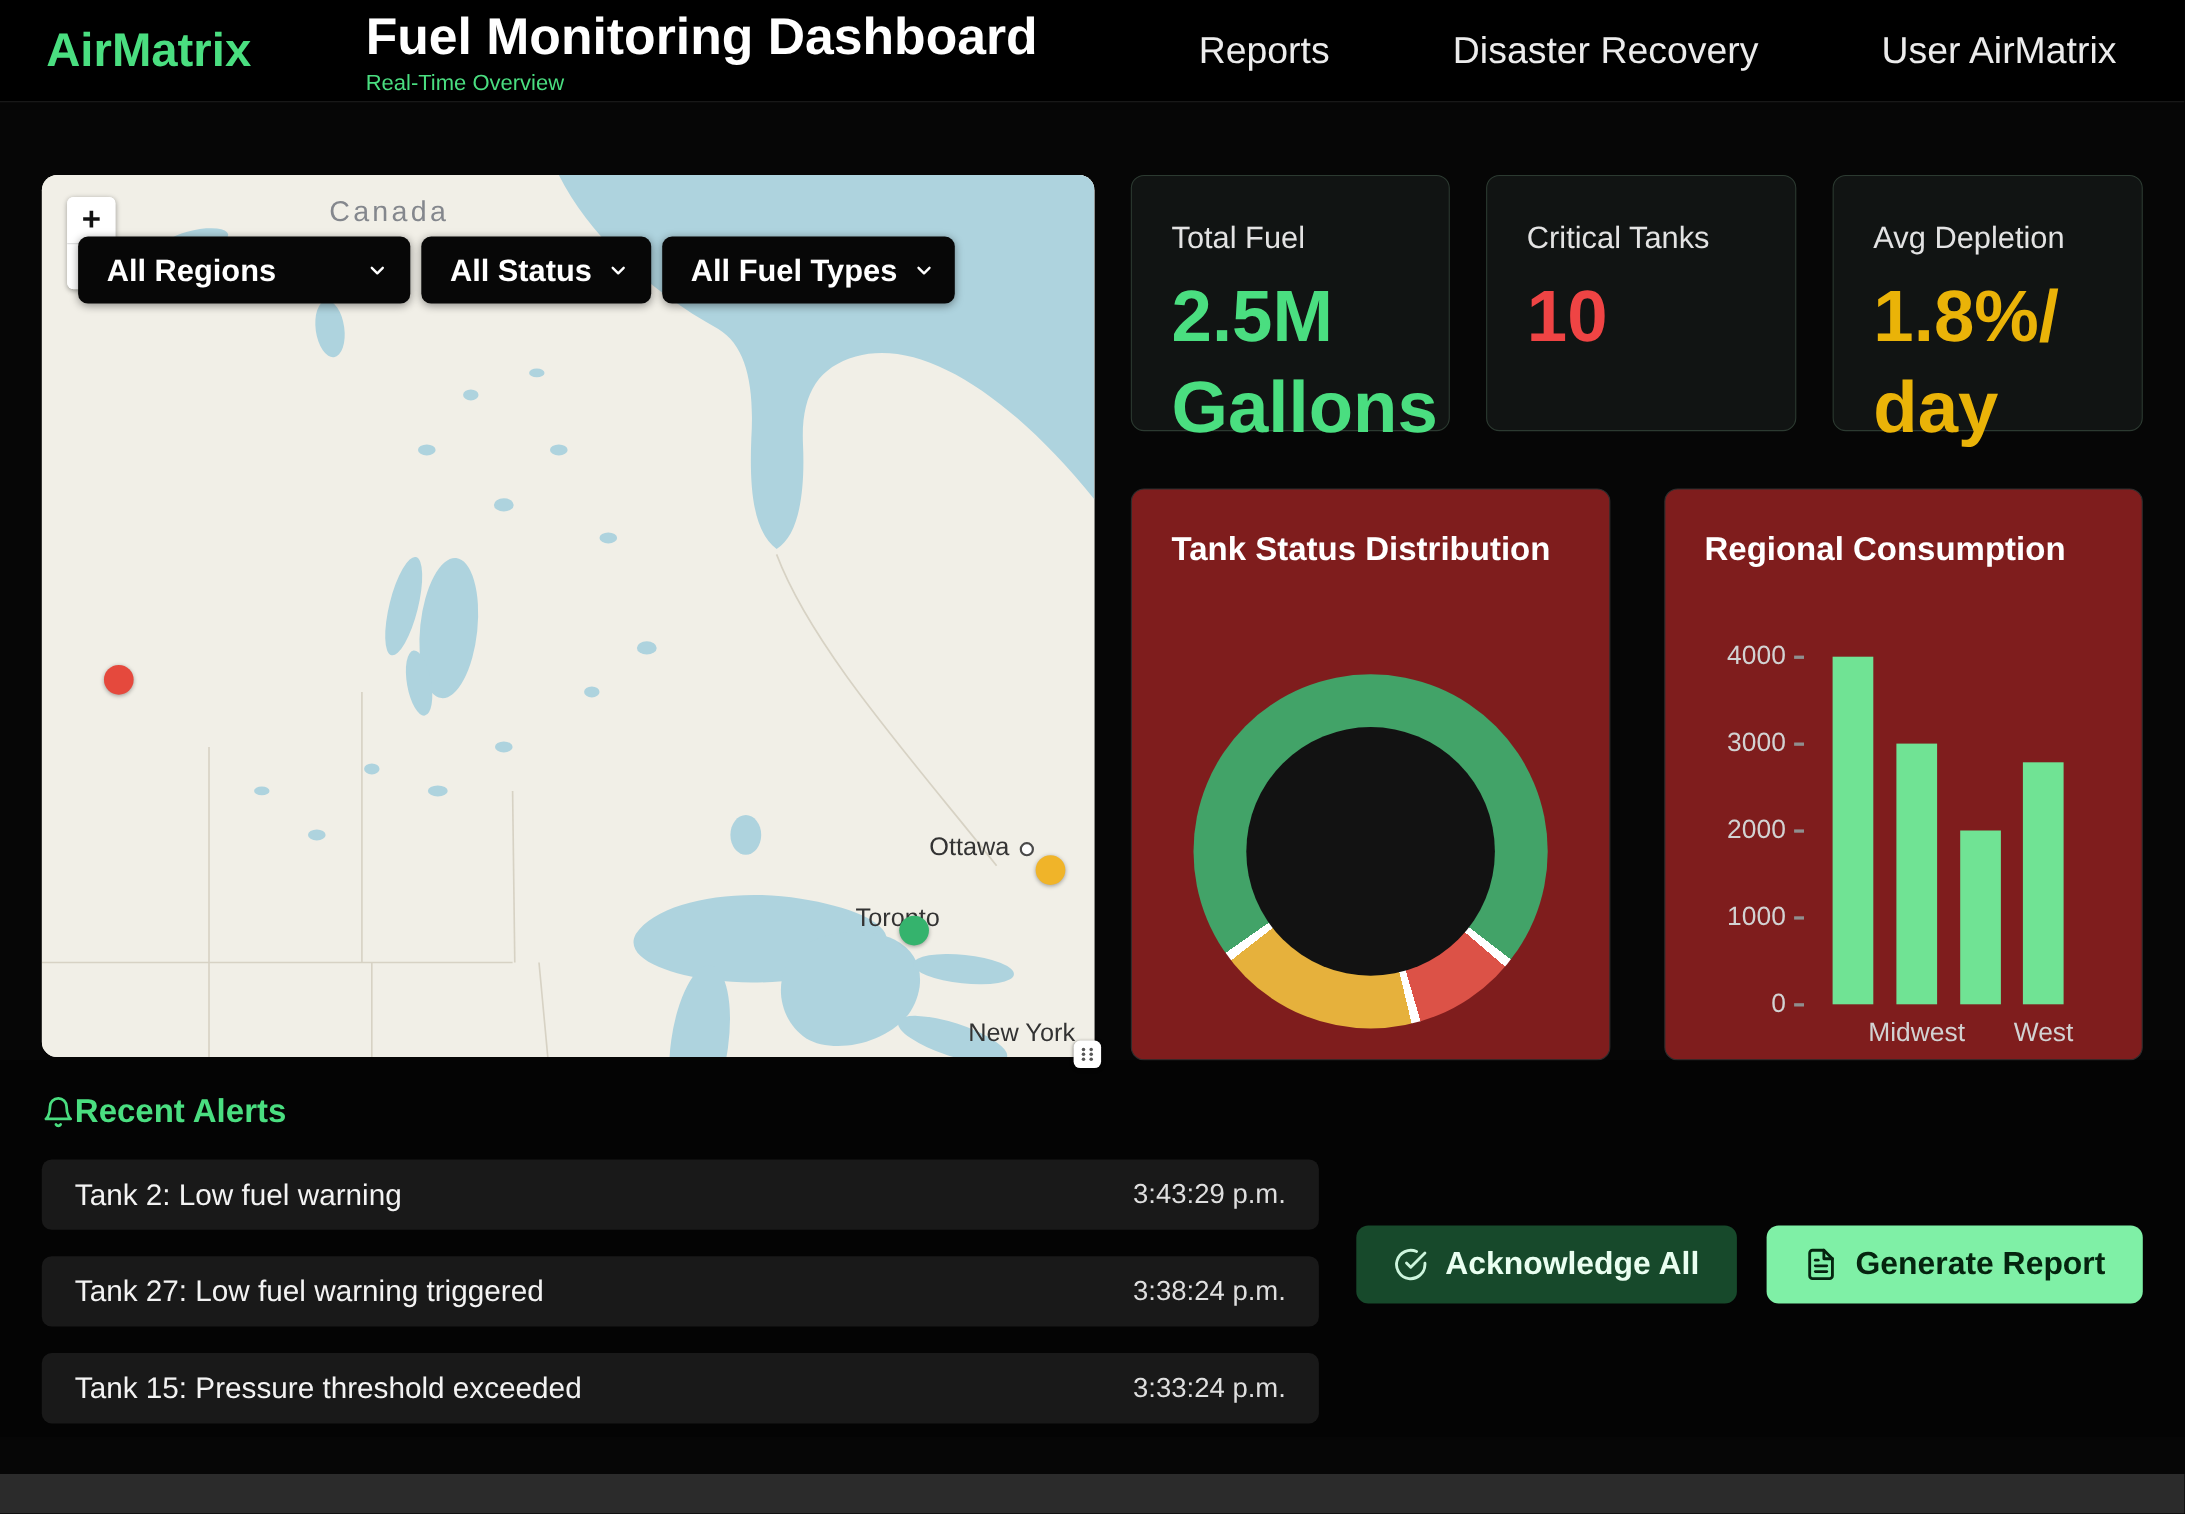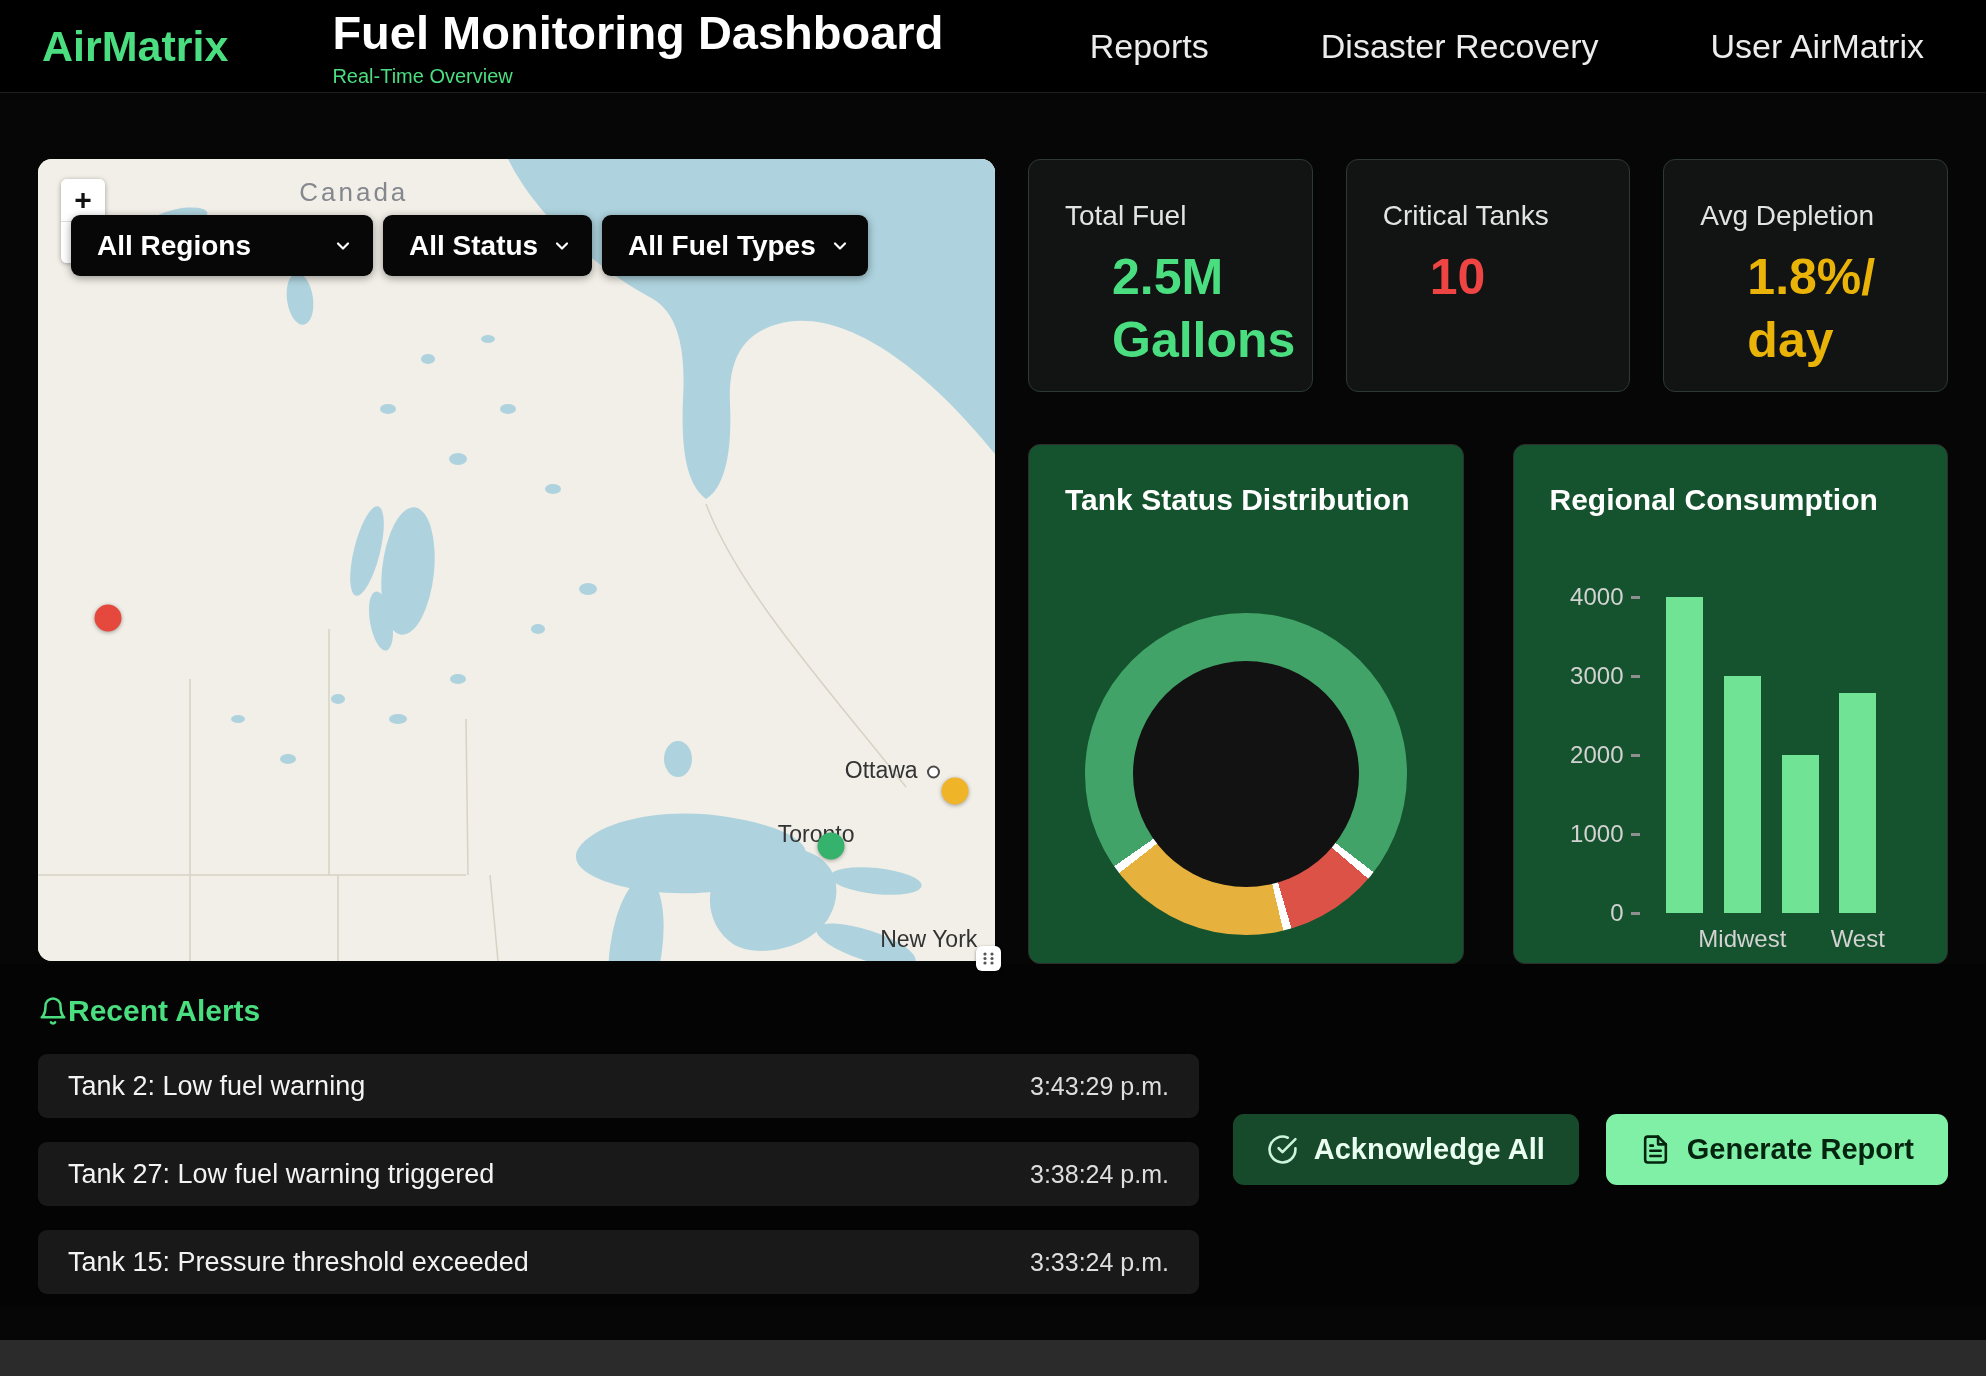--- a/index.html
+++ b/index.html
@@ -76,27 +76,27 @@
   }
 
   
   .right-col { flex: 1; display: flex; flex-direction: column; }
   .stats-row { display: flex; gap: 33px; height: 233px; flex: none; }
   .stat-card {
     flex: 1; background: #111413; border: 1px solid #2c3a31; border-radius: 12px;
     padding: 40px 10px 0 36px;
   }
   .stat-label { font-size: 28px; color: #e3e3e3; }
-  .stat-value { margin-top: 14px; font-size: 50px; font-weight: 700; line-height: 1.25; margin-left: 47px; }
+  .stat-value { margin-top: 14px; font-size: 66px; font-weight: 700; line-height: 1.25; }
   .stat-value span { display: block; }
   .c-green { color: #4ade80; } .c-red { color: #ef4444; } .c-amber { color: #eab308; }
 
   .charts-row { display: flex; gap: 49px; margin-top: 52px; flex: 1; }
   .chart-card {
-    flex: 1; background: #14532d; border: 1px solid #2e2e2e; border-radius: 12px;
+    flex: 1; background: #7f1d1d; border: 1px solid #2e2e2e; border-radius: 12px;
     padding-top: 38px; overflow: hidden;
   }
   .chart-title { margin: 0 0 0 36px; font-size: 30px; font-weight: 700; color: #fff; }
 
   .donut { width: 322px; height: 322px; margin: 96px auto 0; border-radius: 50%; position: relative; cursor: default; }
   .donut-hole {
     position: absolute; left: 50%; top: 50%; width: 226px; height: 226px;
     border-radius: 50%; background: #121212; transform: translate(-50%, -50%);
   }
 

